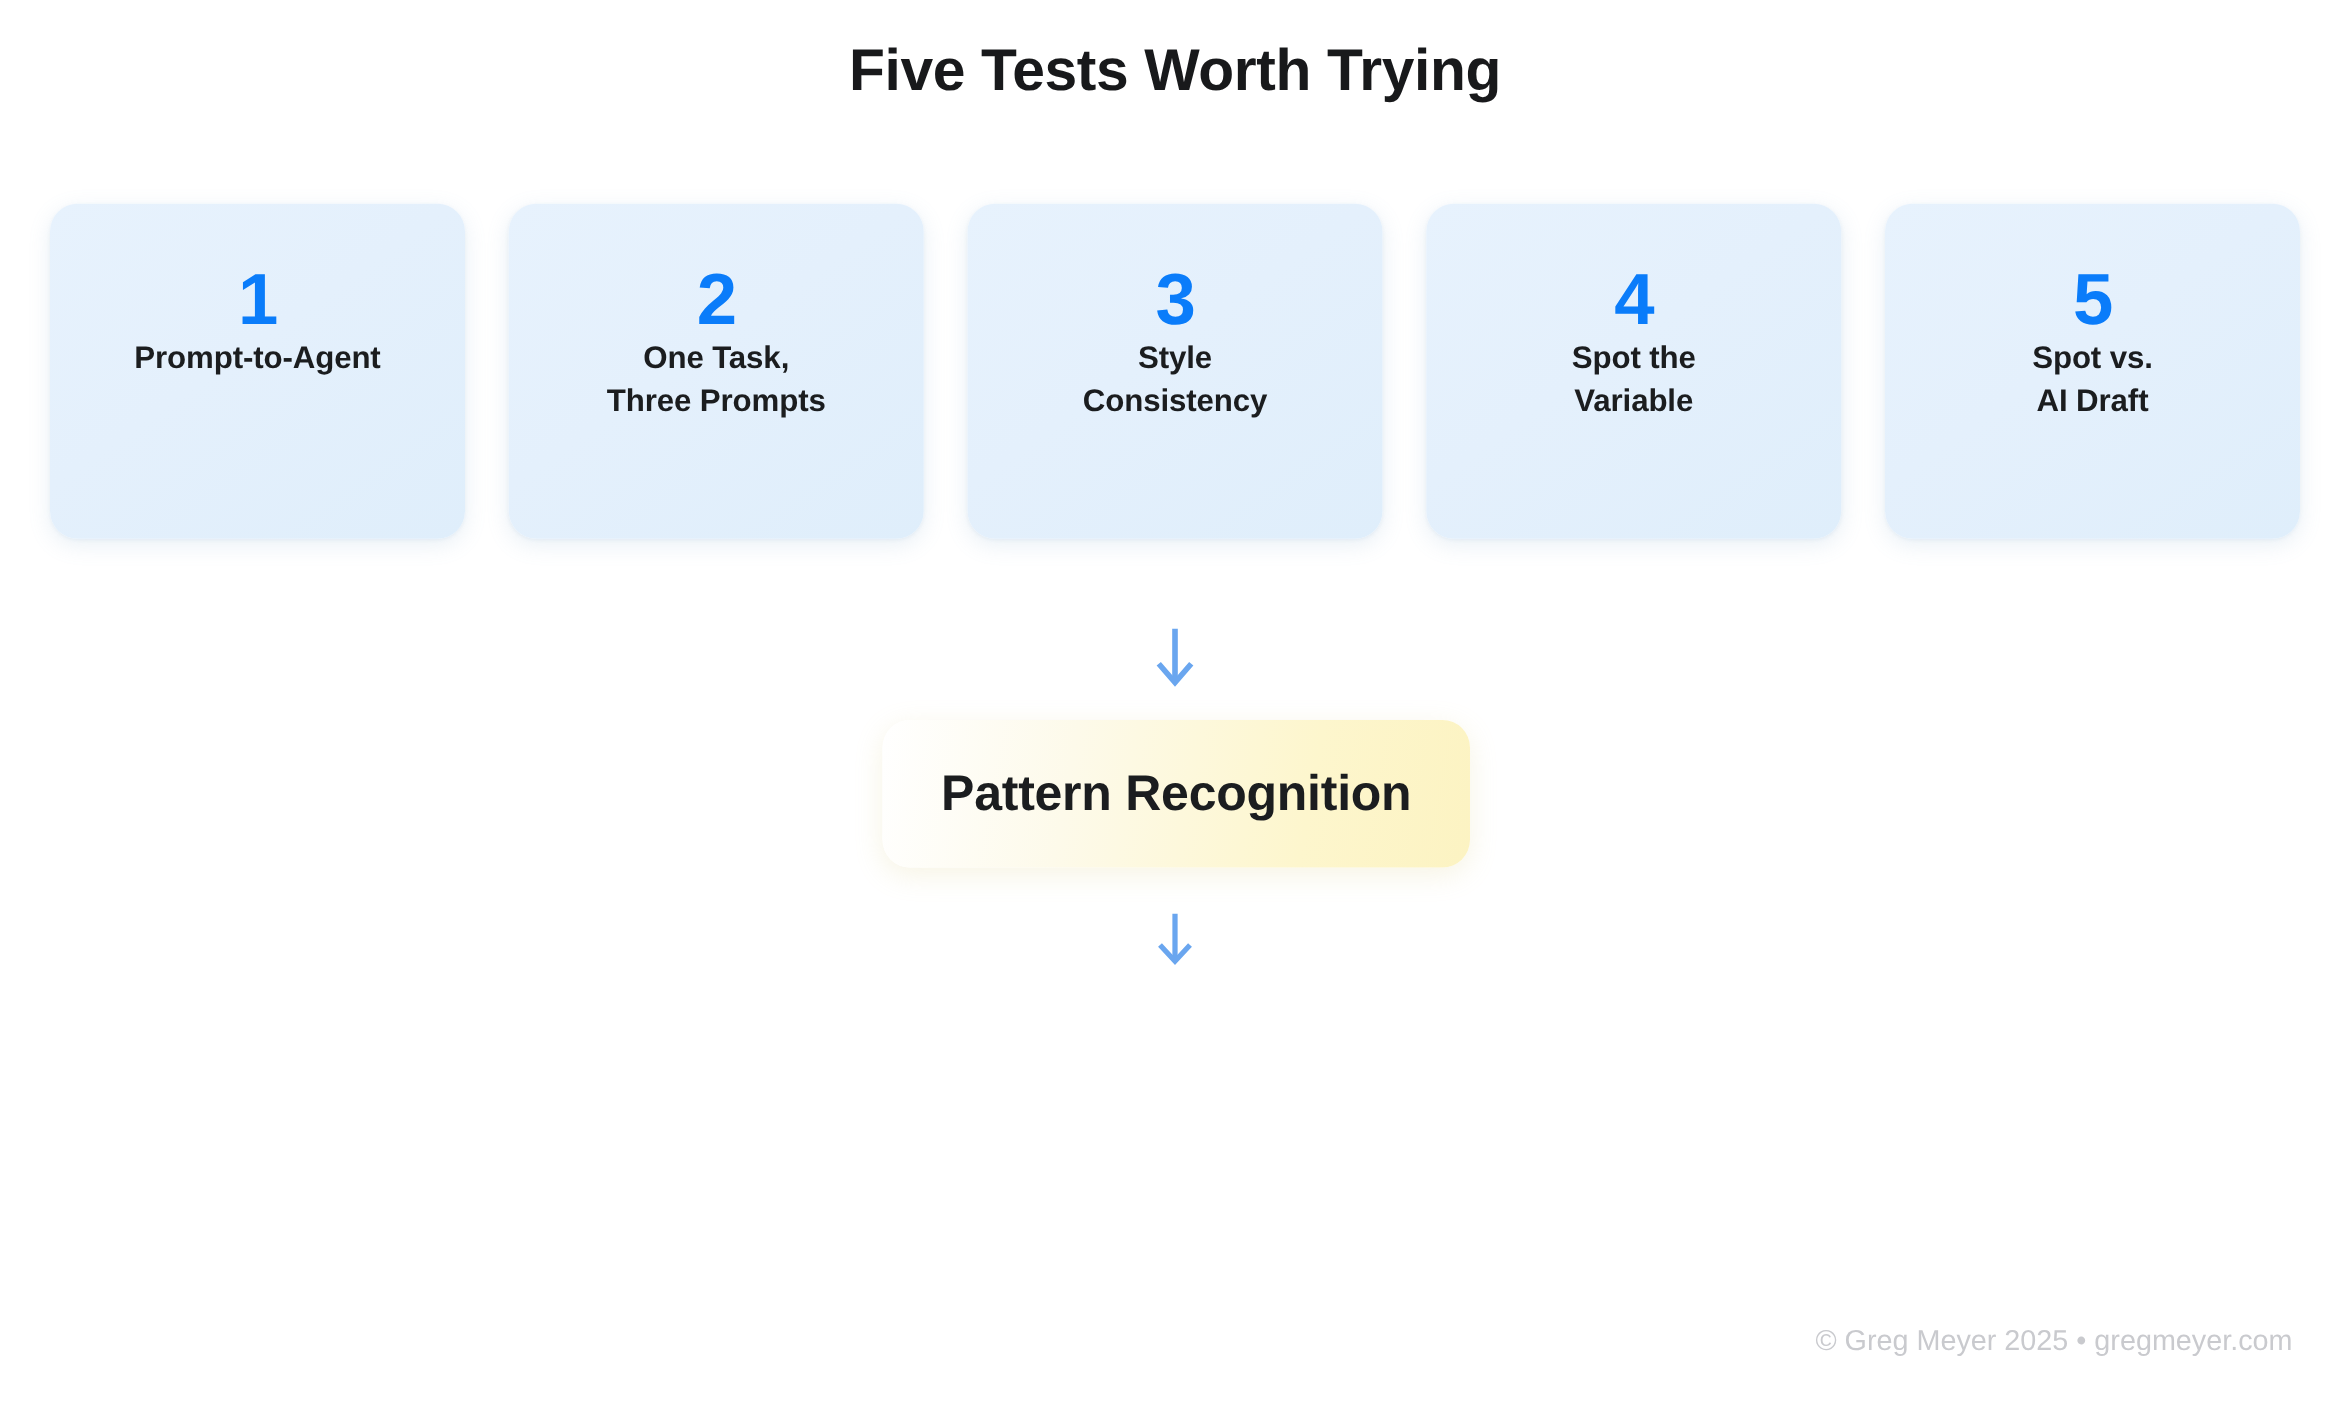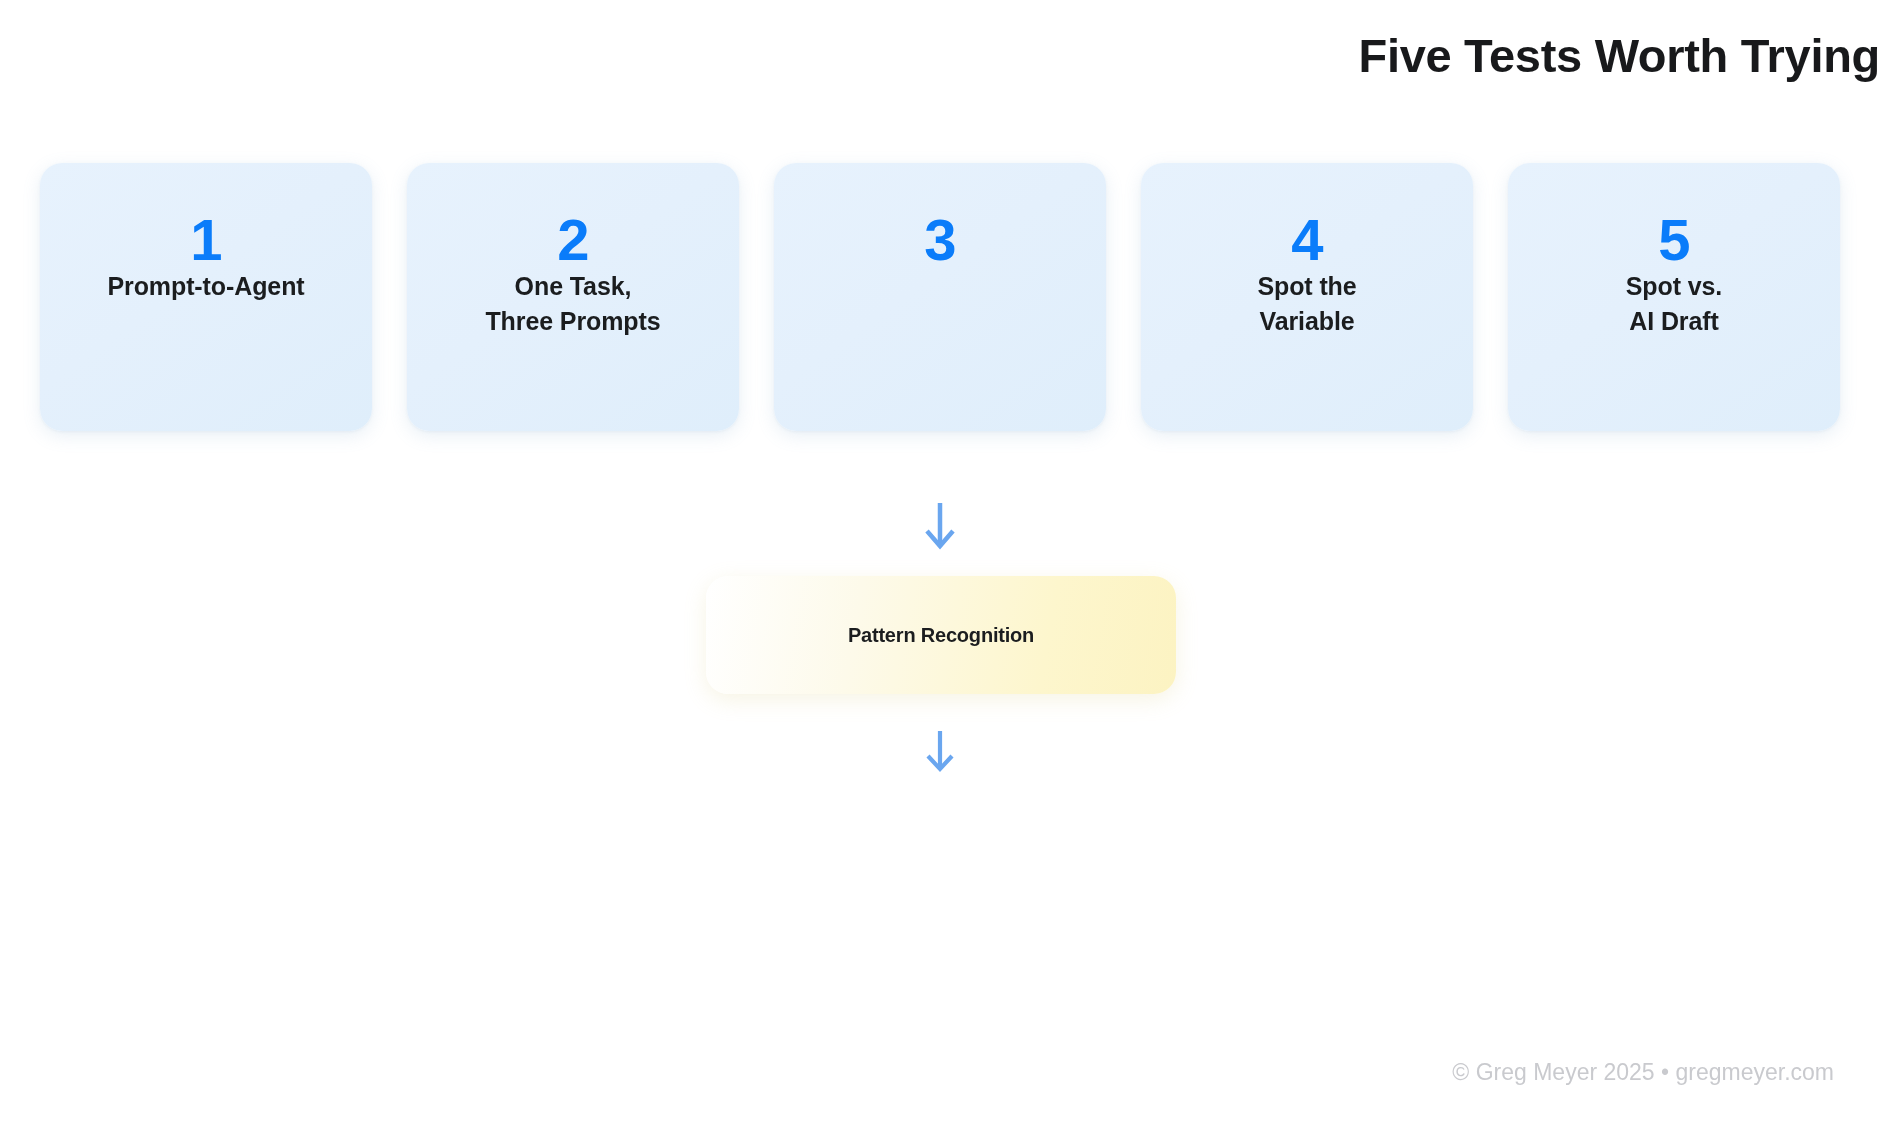--- a/index.html
+++ b/index.html
@@ -22,21 +22,21 @@
     height: 1127px;
     box-sizing: border-box;
   }
 
   
   .title {
     position: absolute;
     top: 28px;
     left: 0;
     width: 1880px;
-    text-align: right;
+    text-align: center;
     font-size: 47px;
     font-weight: 700;
     letter-spacing: -0.3px;
     color: #18191b;
     line-height: 1.2;
   }
 
   
   .card-row {
     position: absolute;
@@ -94,21 +94,21 @@
 
   .arrow svg { display: block; }
 
   
   .outcome {
     position: absolute;
     border-radius: 22px;
     display: flex;
     align-items: center;
     justify-content: center;
-    font-size: 20px;
+    font-size: 40px;
     font-weight: 700;
     color: #1b1d1f;
     letter-spacing: -0.2px;
   }
 
   .outcome-pattern {
     top: 576px;
     left: 706px;
     width: 470px;
     height: 118px;
@@ -157,20 +157,24 @@
     <div class="card">
       <div class="card-number">2</div>
       <div class="card-label">
         <span>One Task,</span><br>
         <span>Three Prompts</span>
       </div>
     </div>
 
     <div class="card">
       <div class="card-number">3</div>
+      <div class="card-label">
+        <span>Style</span><br>
+        <span>Consistency</span>
+      </div>
     </div>
 
     <div class="card">
       <div class="card-number">4</div>
       <div class="card-label">
         <span>Spot the</span><br>
         <span>Variable</span>
       </div>
     </div>
 

